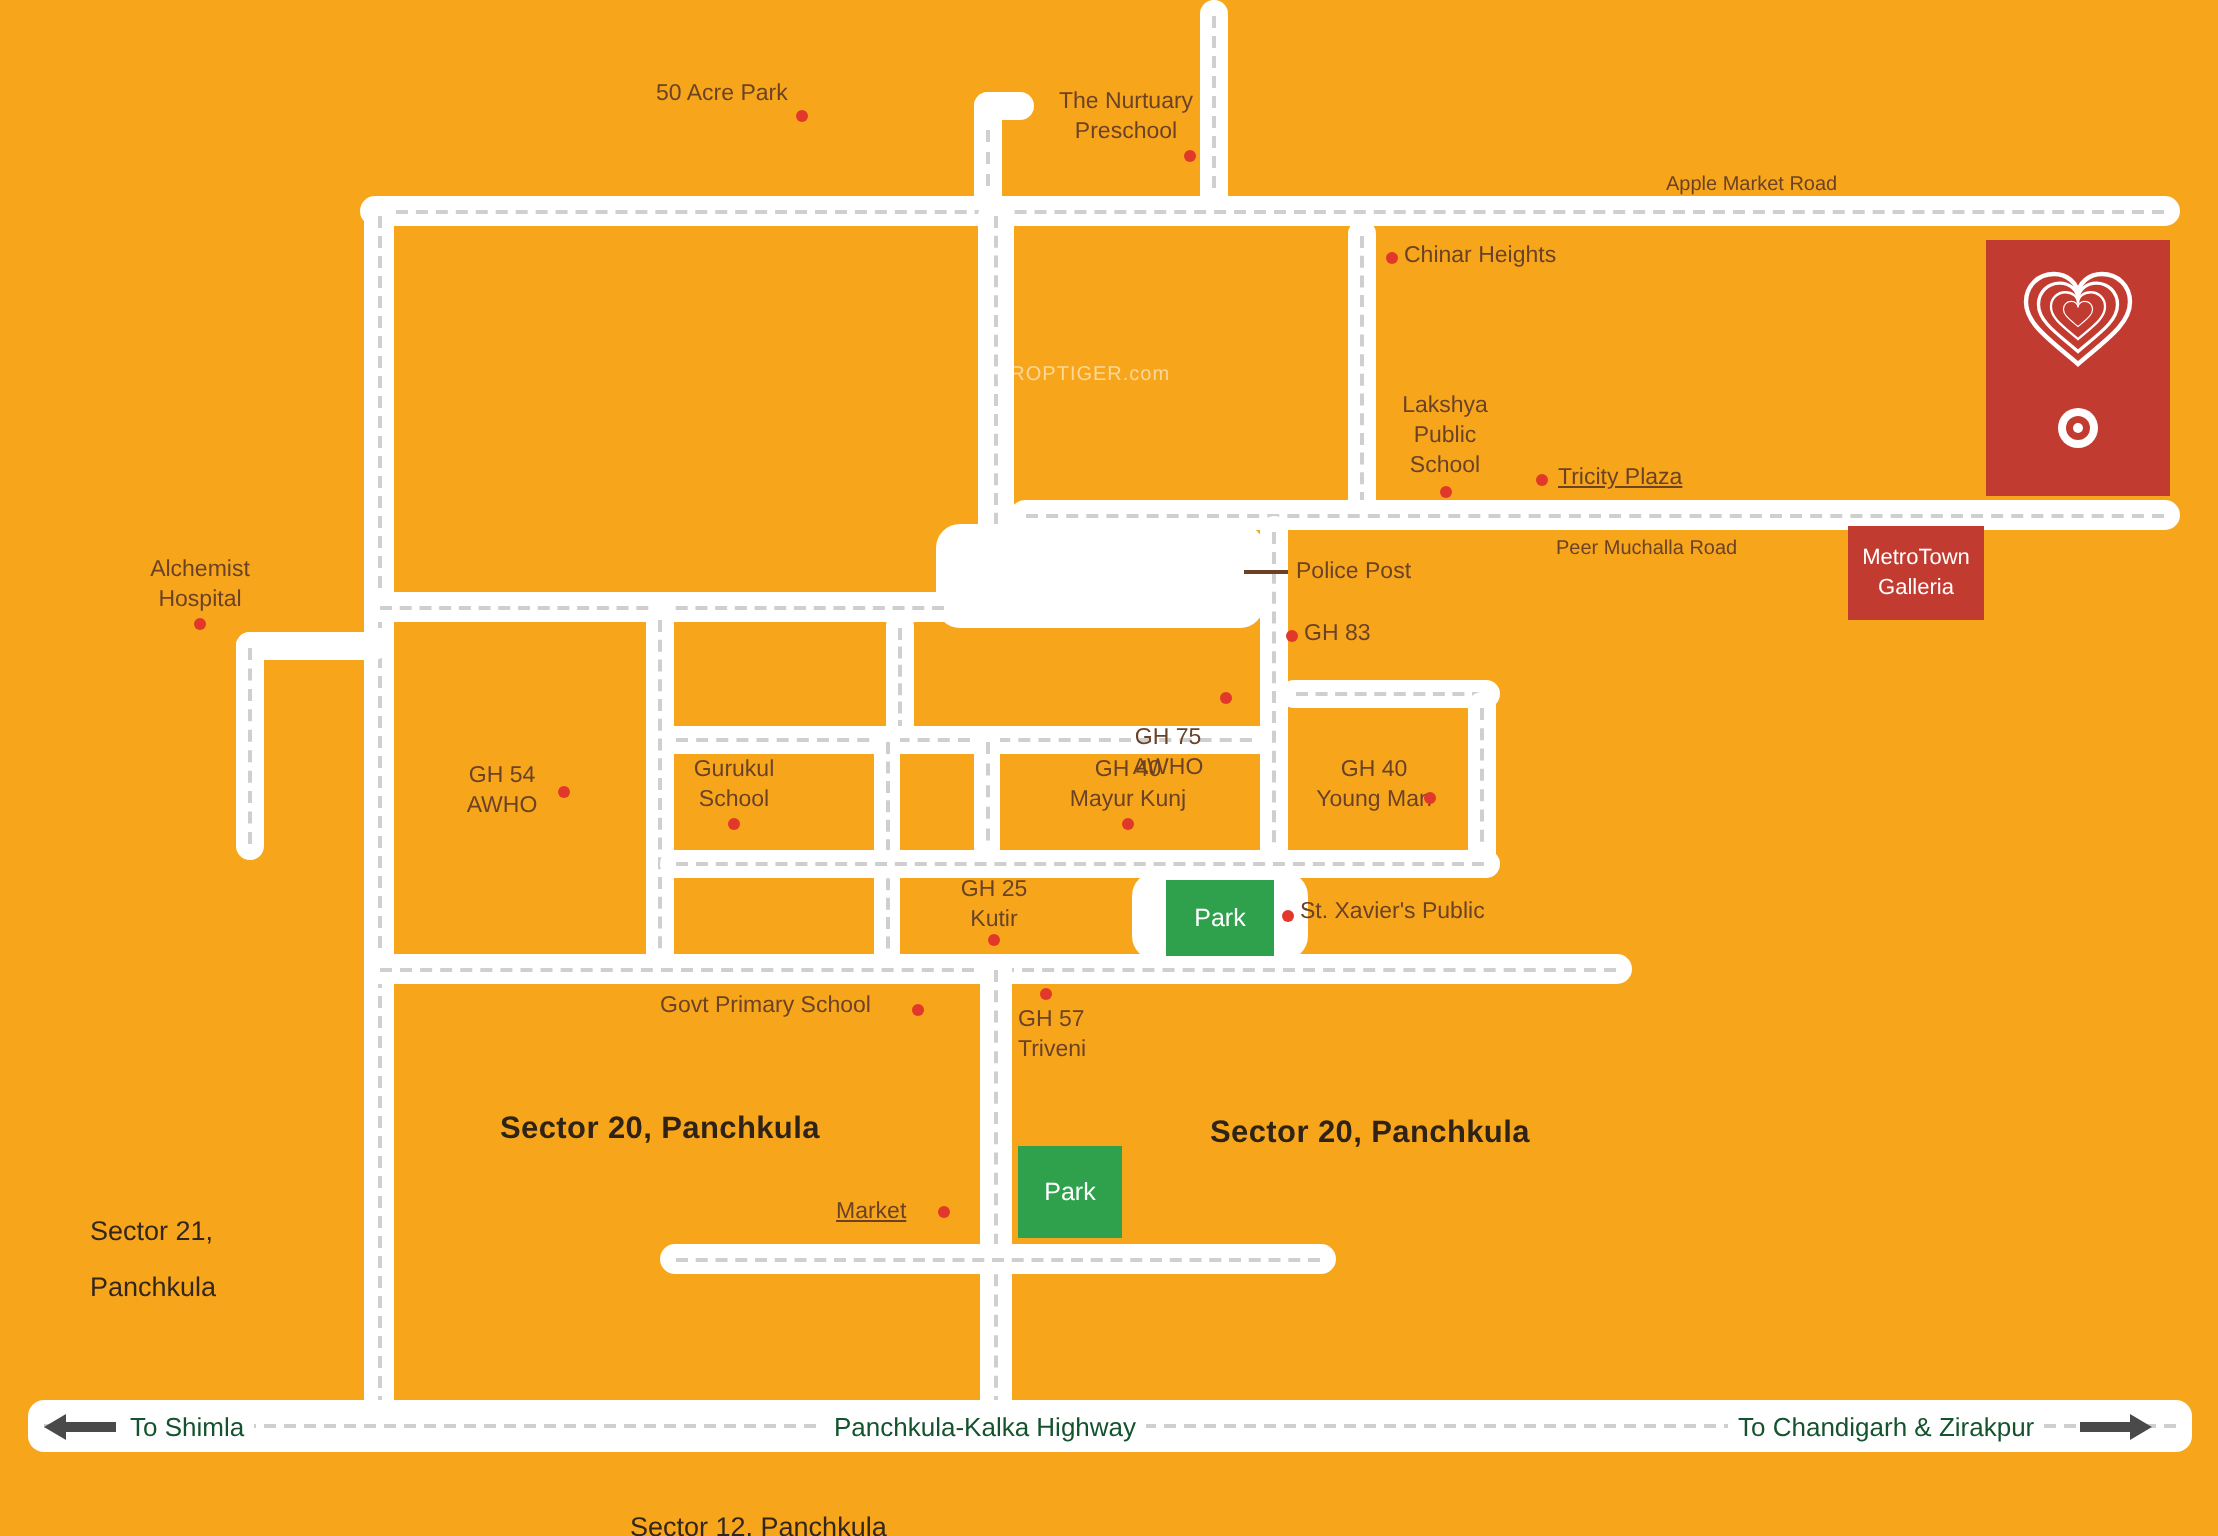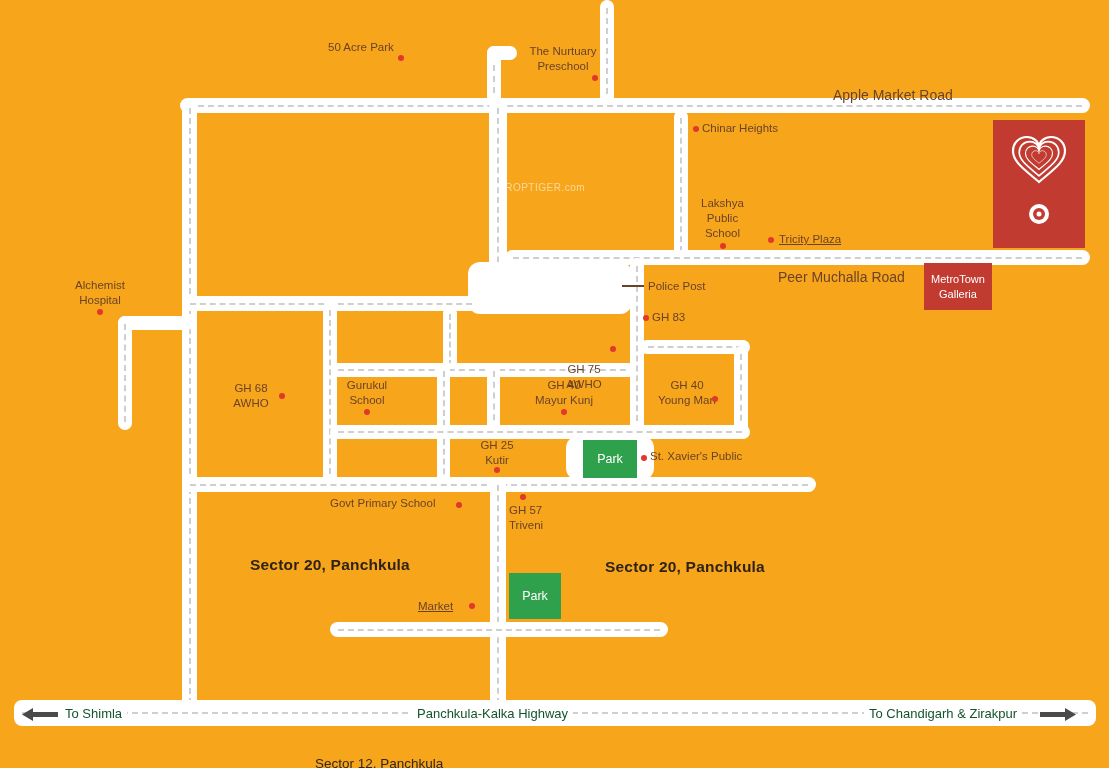--- a/index.html
+++ b/index.html
@@ -7,21 +7,21 @@
        font-family:"Liberation Sans","DejaVu Sans",sans-serif;}
 
   .road{position:absolute;background:#fff;border-radius:8px;}
   .road.h::after{content:"";position:absolute;left:8px;right:8px;top:50%;margin-top:-1px;border-top:2px dashed #CFCFCF;}
   .road.v::after{content:"";position:absolute;top:8px;bottom:8px;left:50%;margin-left:-1px;border-left:2px dashed #CFCFCF;}
   .road.plain::after{content:none;}
   .patch{position:absolute;background:#fff;border-radius:12px;}
 
   .lbl{position:absolute;color:#6B4226;font-size:11.5px;line-height:1.3;white-space:pre-line;}
   .lbl.c{text-align:center;}
-  .lbl.road-name{font-size:14px;text-align:right;}
+  .lbl.road-name{font-size:10px;text-align:right;}
   .dot{position:absolute;width:6px;height:6px;border-radius:50%;background:#E2382C;}
   .sector20{position:absolute;font-weight:bold;font-size:15.5px;color:#2F2318;letter-spacing:.2px;white-space:pre;}
   .sector-side{position:absolute;font-size:13.5px;color:#33261C;line-height:2.1;white-space:pre-line;}
   .park{position:absolute;background:#2FA14D;color:#fff;display:flex;align-items:center;justify-content:center;font-size:12.5px;}
   .brand{position:absolute;background:#C23B31;display:flex;align-items:center;justify-content:center;}
   .metrotown{flex-direction:column;color:#fff;font-size:11px;line-height:1.35;text-align:center;white-space:pre-line;}
   .hwy-lbl{position:absolute;background:#fff;color:#14532d;font-size:13px;padding:0 5px;line-height:15px;white-space:pre;}
   .connector{position:absolute;height:2px;background:#6B4226;}
   .watermark{position:absolute;color:rgba(255,255,255,.55);font-size:10px;letter-spacing:.5px;}
   .arrow{position:absolute;}
@@ -100,38 +100,40 @@
 School</div>
   <div class="lbl" style="left:779px;top:232px;text-decoration:underline;">Tricity Plaza</div>
   <div class="lbl road-name" style="left:778px;top:268px;">Peer Muchalla Road</div>
   <div class="lbl c" style="left:66px;top:278px;width:68px;">Alchemist
 Hospital</div>
   <div class="connector" style="left:622px;top:285px;width:22px;"></div>
   <div class="lbl" style="left:648px;top:279px;">Police Post</div>
   <div class="lbl" style="left:652px;top:310px;">GH 83</div>
   <div class="lbl c" style="left:558px;top:330px;width:52px;margin-top:32px;">GH 75
 AWHO</div>
-  <div class="lbl c" style="left:225px;top:381px;width:52px;">GH 68
+  <div class="lbl c" style="left:225px;top:381px;width:52px;">GH 54
 AWHO</div>
   <div class="lbl c" style="left:338px;top:378px;width:58px;">Gurukul
 School</div>
   <div class="lbl c" style="left:523px;top:378px;width:82px;">GH 40
 Mayur Kunj</div>
   <div class="lbl c" style="left:647px;top:378px;width:80px;">GH 40
 Young Man</div>
   <div class="lbl c" style="left:468px;top:438px;width:58px;">GH 25
 Kutir</div>
   <div class="lbl" style="left:650px;top:449px;">St. Xavier's Public</div>
   <div class="lbl" style="left:330px;top:496px;">Govt Primary School</div>
   <div class="lbl" style="left:509px;top:503px;">GH 57
 Triveni</div>
   <div class="lbl" style="left:418px;top:599px;text-decoration:underline;">Market</div>
 
   <div class="sector20" style="left:250px;top:556px;">Sector 20, Panchkula</div>
   <div class="sector20" style="left:605px;top:558px;">Sector 20, Panchkula</div>
+  <div class="sector-side" style="left:45px;top:602px;">Sector 21,
+Panchkula</div>
   <div class="sector-side" style="left:315px;top:755px;line-height:1.3;">Sector 12, Panchkula</div>
 
   <div class="watermark" style="left:498px;top:182px;">PROPTIGER.com</div>
 
   <div class="dot" style="left:398px;top:55px;"></div>
   <div class="dot" style="left:592px;top:75px;"></div>
   <div class="dot" style="left:693px;top:126px;"></div>
   <div class="dot" style="left:720px;top:243px;"></div>
   <div class="dot" style="left:768px;top:237px;"></div>
   <div class="dot" style="left:97px;top:309px;"></div>

